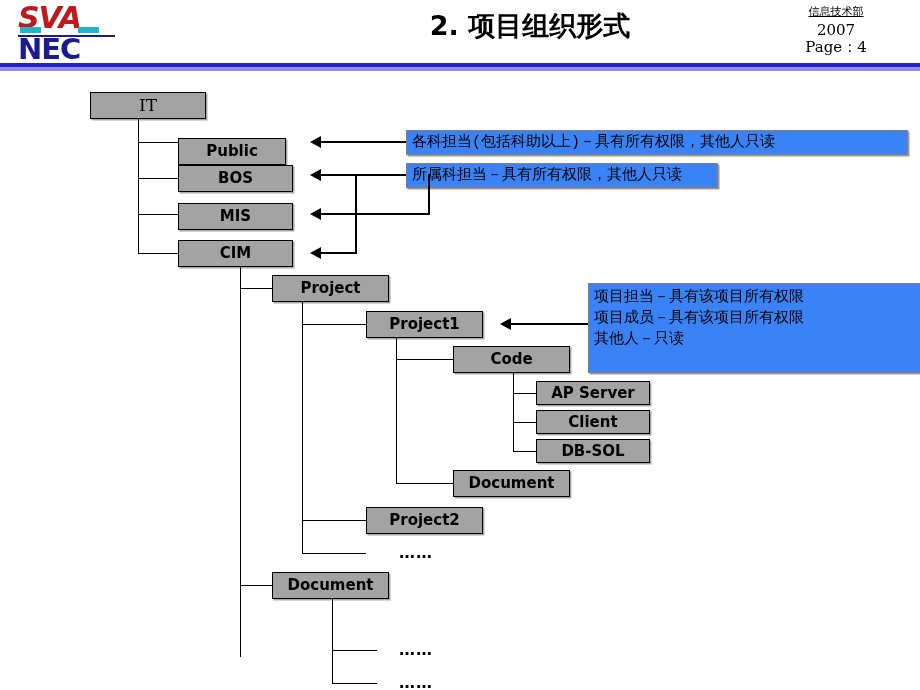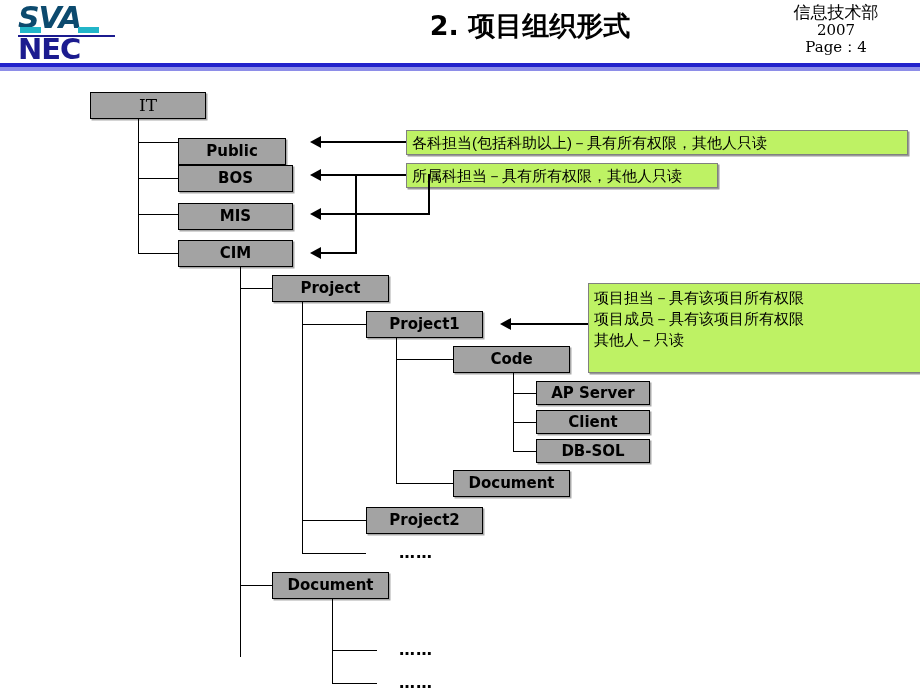--- a/index.html
+++ b/index.html
@@ -33,21 +33,21 @@
     width: 100px; height: 28px;
   }
   #logo .sva-text {
     position: absolute;
     left: 0; top: -3px;
     font-family: "DejaVu Sans", sans-serif;
     font-size: 30px;
     font-weight: bold;
     font-style: italic;
     letter-spacing: -1px;
-    color: #0c4a6e;
+    color: #b91c1c;
     line-height: 30px;
   }
   #logo .cyan-blk {
     position: absolute;
     height: 6px;
     background: #22b5c8;
   }
   #logo .cyan-1 { left: 2px;  top: 21px; width: 21px; }
   #logo .cyan-2 { left: 60px; top: 21px; width: 21px; }
   #logo .nec-rule {
@@ -80,21 +80,21 @@
   }
 
   #header-right {
     position: absolute;
     right: 14px; top: 2px;
     width: 140px;
     text-align: center;
     font-family: "DejaVu Serif", serif;
     color: #000000;
   }
-  #header-right .dept  { font-size: 17px; line-height: 20px; }
+  #header-right .dept  { font-size: 11px; line-height: 20px; text-decoration: underline; }
   #header-right .year  { font-size: 15px; line-height: 17px; }
   #header-right .pageno{ font-size: 15px; line-height: 17px; }
 
   #rule-main {
     position: absolute;
     left: 0; top: 63px;
     width: 920px; height: 4px;
     background: #2222cc;
   }
   #rule-sub {
@@ -152,23 +152,23 @@
     width: 0; height: 0;
     border-top: 6px solid transparent;
     border-bottom: 6px solid transparent;
     border-right: 11px solid #000000;
   }
 
   .callout {
     position: absolute;
     box-sizing: border-box;
     border: 1px solid #808080;
-    background: #bef264;
-    color: #000000;
-    font-family: Liberation Sans, sans-serif;
+    background: #3b82f6;
+    color: #000000;
+    font-family: Liberation Mono, monospace;
     font-size: 15px;
     line-height: 21px;
     padding: 1px 4px 2px 5px;
     white-space: nowrap;
     box-shadow: 1.5px 1.5px 0 #9a9a9a;
   }
 
   .dots {
     position: absolute;
     font-family: "DejaVu Sans", sans-serif;

